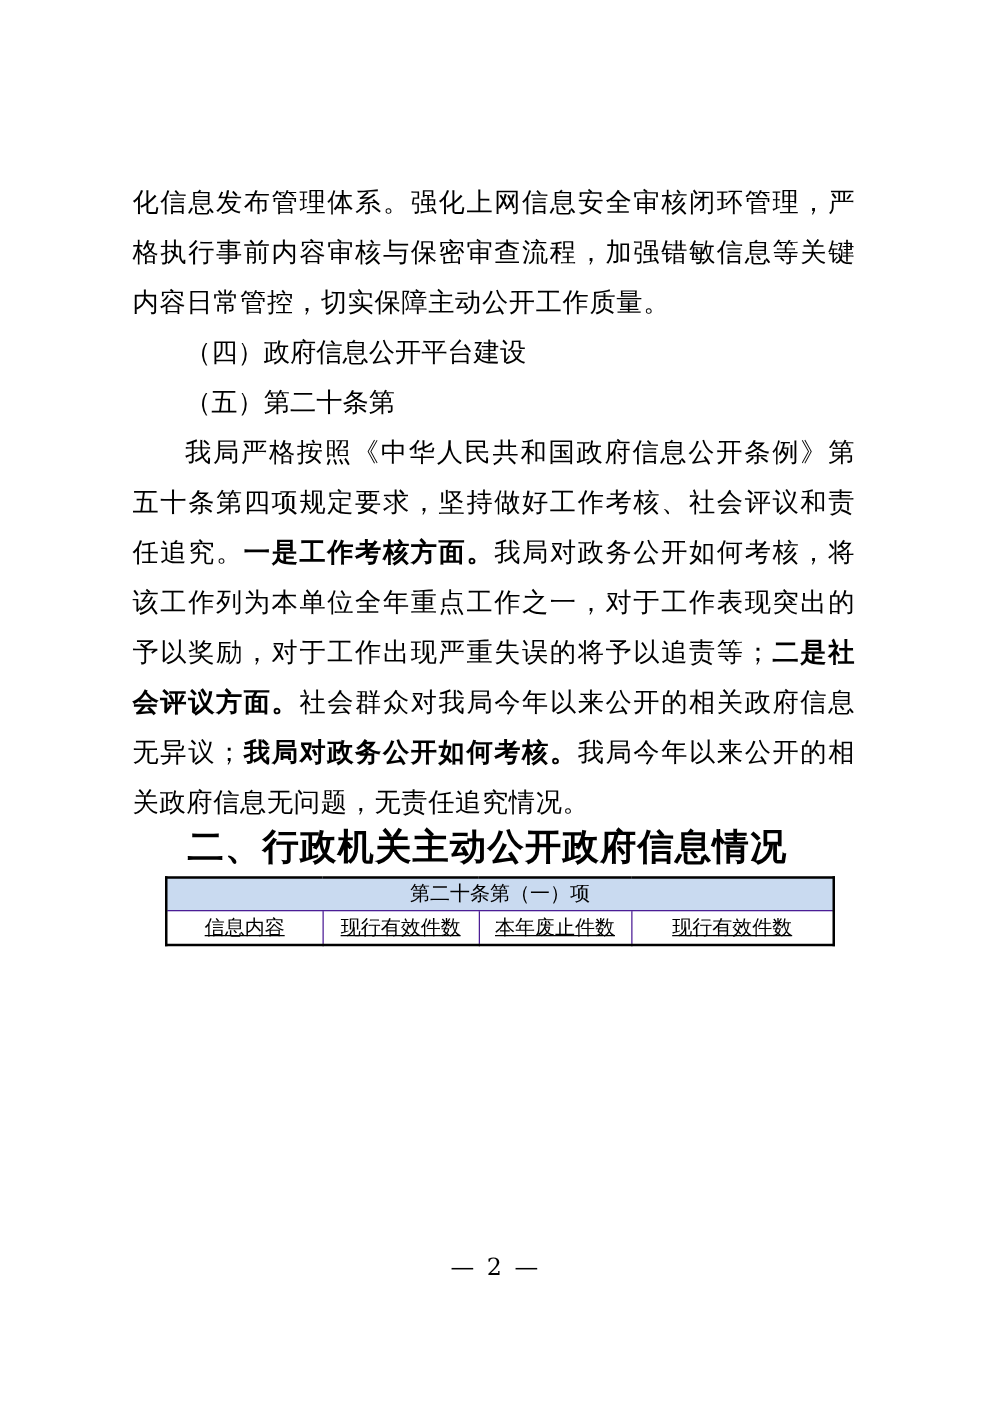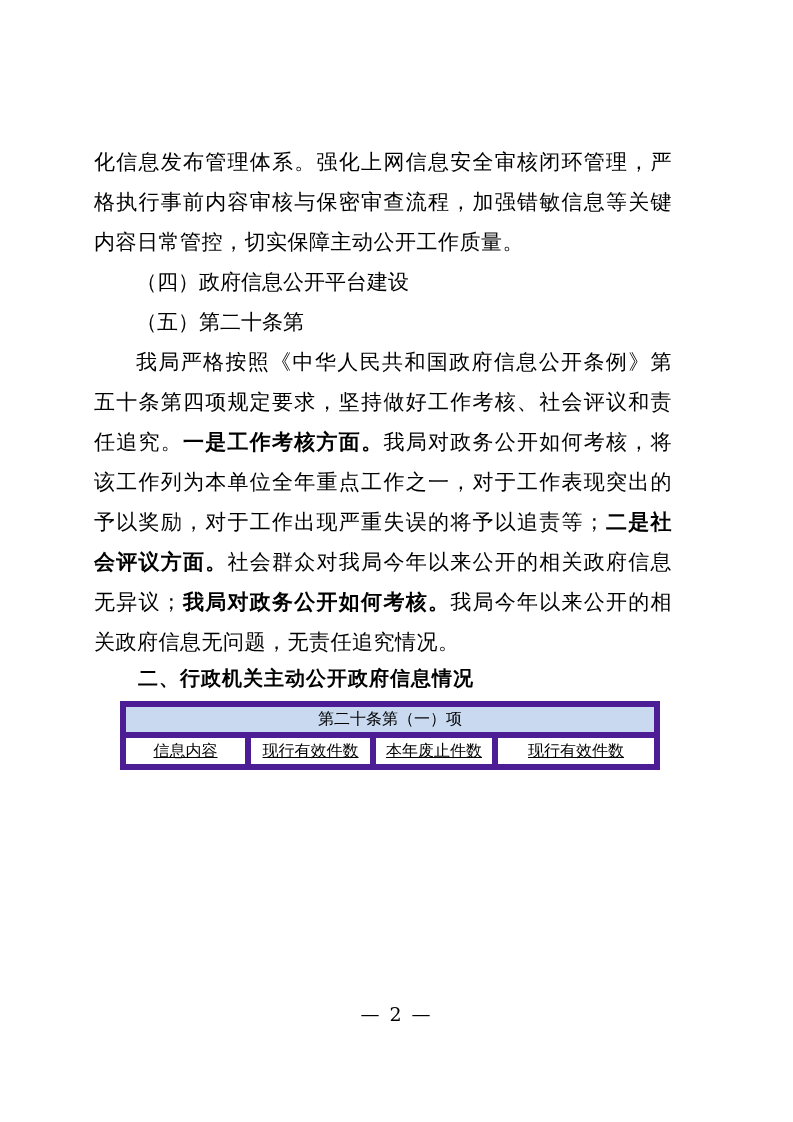--- a/index.html
+++ b/index.html
@@ -11,21 +11,21 @@
     position: relative;
     width: 793px;
     height: 1122px;
     background: #ffffff;
     overflow: hidden;
     font-family: "DejaVu Serif", "Liberation Serif", serif;
     color: #000000;
   }
   .content {
     position: absolute;
-    left: 94px;
+    left: 106px;
     top: 142px;
     width: 578px;
   }
   .body-para {
     margin: 0;
     font-size: 21px;
     line-height: 40px;
     text-align: justify;
     text-justify: inter-ideograph;
     letter-spacing: 0.5px;
@@ -38,40 +38,40 @@
     font-size: 21px;
     line-height: 40px;
     text-indent: 2em;
     font-weight: normal;
   }
   .bold-run {
     font-weight: bold;
   }
   .section-heading {
     margin: 2px 0 9px 0;
-    font-size: 20px;
+    font-size: 29px;
     line-height: 28px;
     text-indent: 44px;
     font-weight: bold;
     font-family: "Liberation Sans", "DejaVu Sans", sans-serif;
     letter-spacing: 1px;
   }
   .table-wrap {
     margin-left: 26px;
     width: 534px;
   }
   table.disclosure {
     width: 534px;
     border-collapse: collapse;
     border: 2px solid #000000;
     table-layout: fixed;
     font-size: 16px;
   }
   table.disclosure td {
-    border: 6px solid #4c1d95;
+    border: 1px solid #4c1d95;
     text-align: center;
     vertical-align: middle;
     padding: 0;
   }
   td.tbl-title {
     background: var(--header-bg, #C9DAF0);
     height: 25px;
     border-bottom: 2px solid #000000;
   }
   tr.col-head td { height: 26px; text-decoration: underline; }

